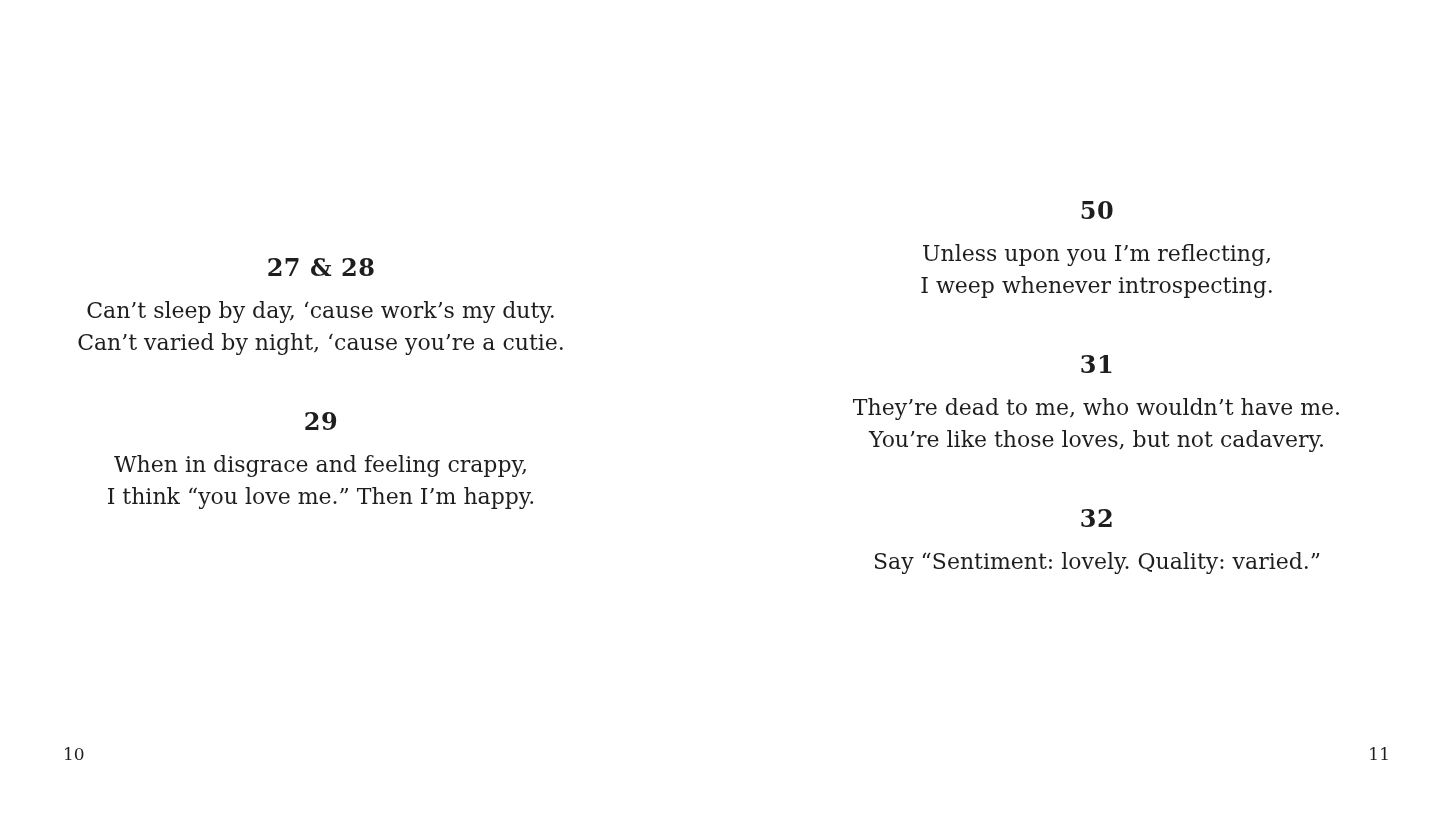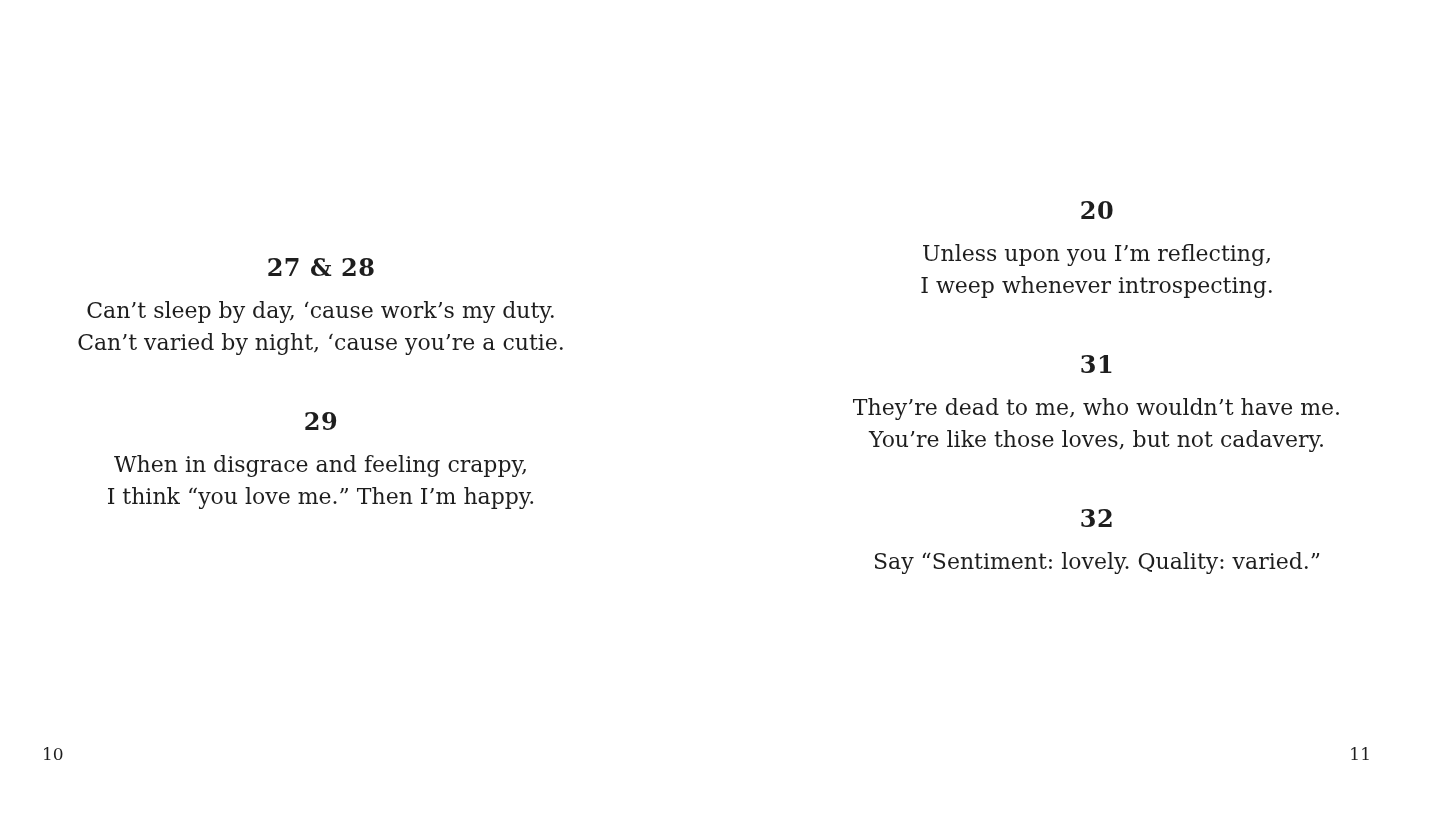--- a/index.html
+++ b/index.html
@@ -56,22 +56,22 @@
     line-height: 32px;
     white-space: nowrap;
   }
   .folio {
     position: absolute;
     top: 744px;
     font-size: 17px;
     line-height: 20px;
     color: #1e1e1e;
   }
-  .folio-left  { left: 42px; }
-  .folio-right { right: 74px; text-align: right; }
+  .folio-left  { left: 63px; }
+  .folio-right { right: 55px; text-align: right; }
 </style>
 </head>
 <body>
 
 <div class="spread">
 
   <div class="page page-left">
 
     <div class="poem">
       <div class="poem-number">27 &amp; 28</div>
@@ -87,21 +87,21 @@
         <div class="line">When in disgrace and feeling crappy,</div>
         <div class="line">I think “you love me.” Then I’m happy.</div>
       </div>
     </div>
 
   </div>
 
   <div class="page page-right">
 
     <div class="poem">
-      <div class="poem-number">20</div>
+      <div class="poem-number">50</div>
       <div class="stanza">
         <div class="line">Unless upon you I’m reflecting,</div>
         <div class="line">I weep whenever introspecting.</div>
       </div>
     </div>
 
     <div class="poem">
       <div class="poem-number">31</div>
       <div class="stanza">
         <div class="line">They’re dead to me, who wouldn’t have me.</div>

